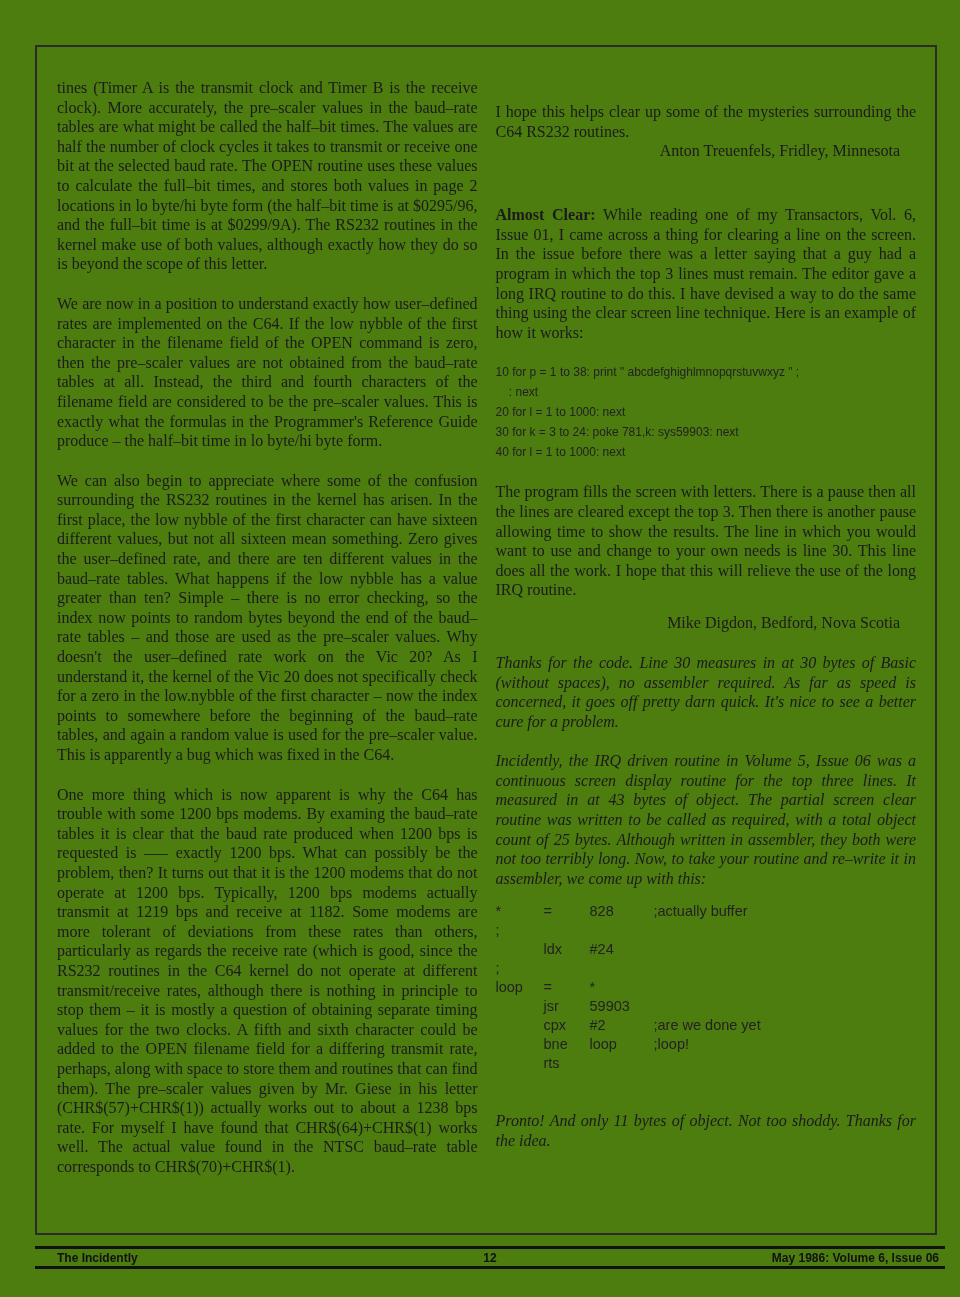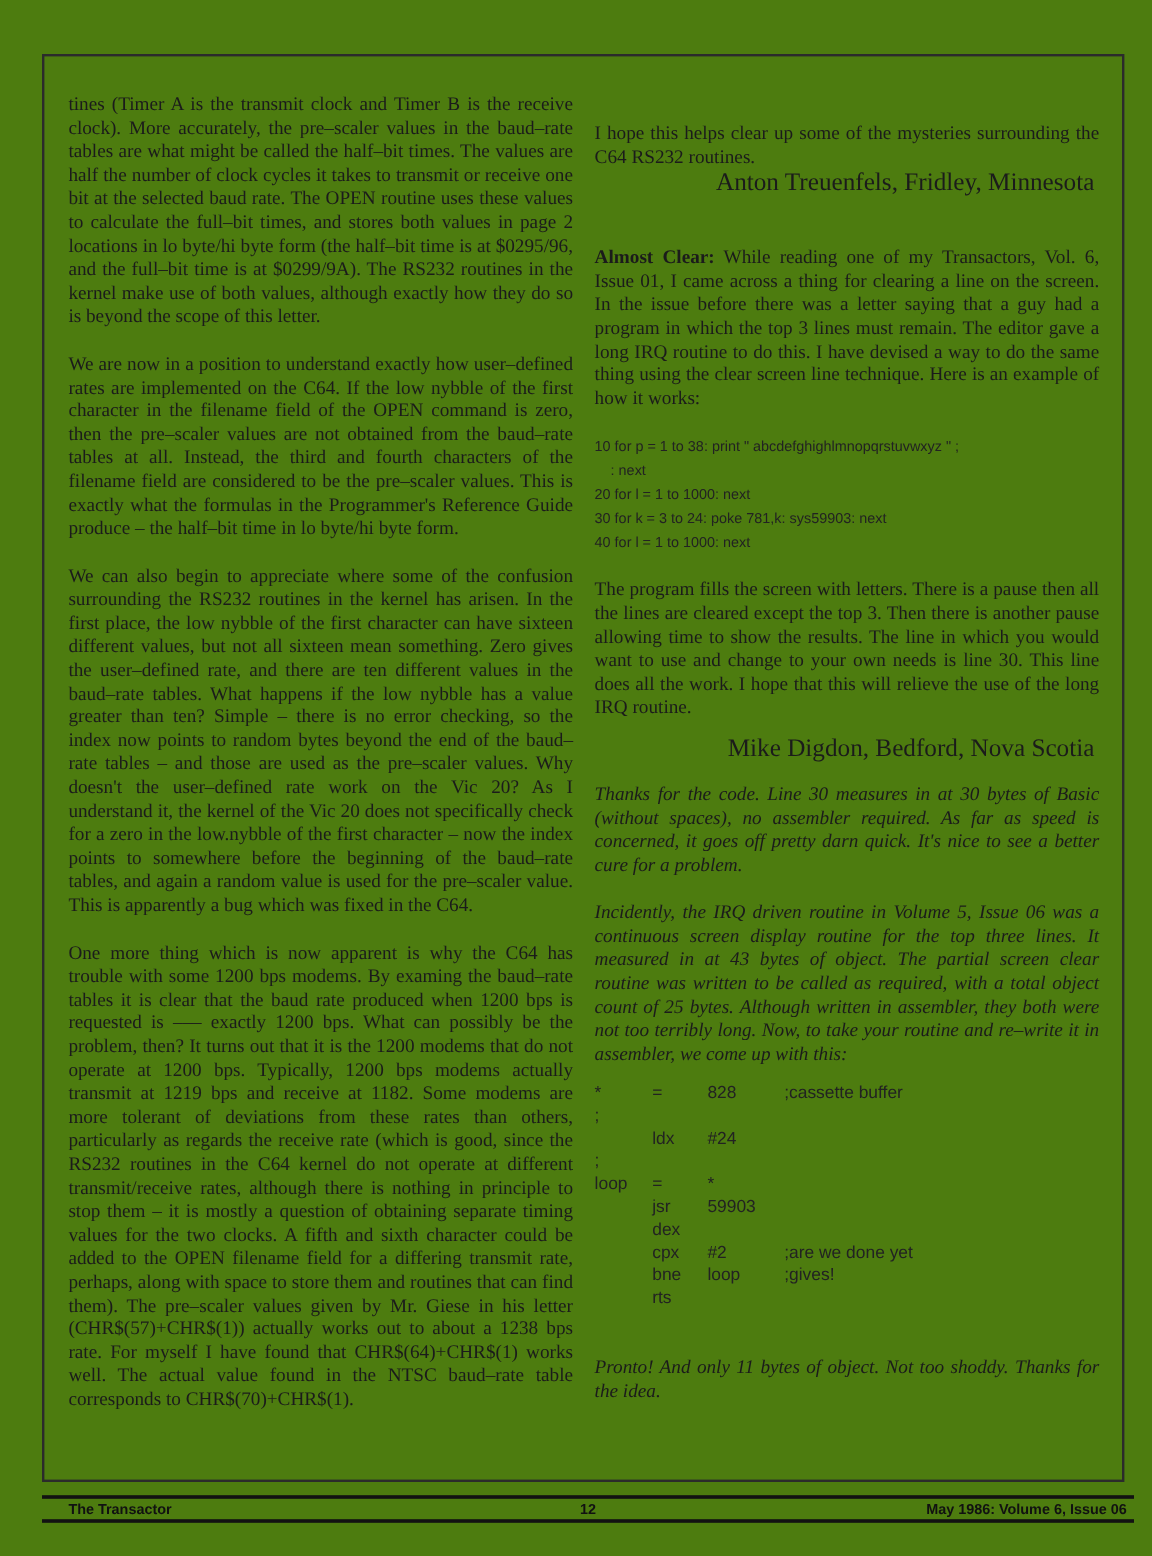--- a/index.html
+++ b/index.html
@@ -37,22 +37,22 @@
   p.body {
     margin: 0 0 20px 0;
     font-size: 16px;
     line-height: 19.6px;
     text-align: justify;
   }
   p.body.last {
     margin-bottom: 16px;
   }
   .signature {
-    margin: 0 4px 0 0;
-    font-size: 21px;
+    margin: 0 16px 0 0;
+    font-size: 16px;
     line-height: 20px;
     text-align: right;
   }
   .italic {
     font-style: italic;
   }
   .lead-bold {
     font-weight: bold;
   }
   .gap-large { height: 44px; }
@@ -137,21 +137,21 @@
         <p class="body italic">Thanks for the code. Line 30 measures in at 30 bytes of Basic (without spaces), no assembler required. As far as speed is concerned, it goes off pretty darn quick. It's nice to see a better cure for a problem.</p>
         <p class="body italic" style="margin-bottom:0;">Incidently, the IRQ driven routine in Volume 5, Issue 06 was a continuous screen display routine for the top three lines. It measured in at 43 bytes of object. The partial screen clear routine was written to be called as required, with a total object count of 25 bytes. Although written in assembler, they both were not too terribly long. Now, to take your routine and re–write it in assembler, we come up with this:</p>
 
         <div class="gap-asm"></div>
 
         <div class="asm">
           <div class="asm-row">
               <span class="asm-label">*</span>
               <span class="asm-op">=</span>
               <span class="asm-operand">828</span>
-              <span class="asm-comment">;cassette buffer</span>
+              <span class="asm-comment">;actually buffer</span>
             </div>
           <div class="asm-row">
               <span class="asm-label">;</span>
               <span class="asm-op"></span>
               <span class="asm-operand"></span>
               <span class="asm-comment"></span>
             </div>
           <div class="asm-row">
               <span class="asm-label"></span>
               <span class="asm-op">ldx</span>
@@ -170,51 +170,45 @@
               <span class="asm-operand">*</span>
               <span class="asm-comment"></span>
             </div>
           <div class="asm-row">
               <span class="asm-label"></span>
               <span class="asm-op">jsr</span>
               <span class="asm-operand">59903</span>
             </div>
           <div class="asm-row">
               <span class="asm-label"></span>
-              <span class="asm-op">dex</span>
-              <span class="asm-operand"></span>
-              <span class="asm-comment"></span>
-            </div>
-          <div class="asm-row">
-              <span class="asm-label"></span>
               <span class="asm-op">cpx</span>
               <span class="asm-operand">#2</span>
               <span class="asm-comment">;are we done yet</span>
             </div>
           <div class="asm-row">
               <span class="asm-label"></span>
               <span class="asm-op">bne</span>
               <span class="asm-operand">loop</span>
-              <span class="asm-comment">;gives!</span>
+              <span class="asm-comment">;loop!</span>
             </div>
           <div class="asm-row">
               <span class="asm-label"></span>
               <span class="asm-op">rts</span>
               <span class="asm-operand"></span>
               <span class="asm-comment"></span>
             </div>
         </div>
 
         <div class="gap-pronto"></div>
 
         <p class="body italic last">Pronto! And only 11 bytes of object. Not too shoddy. Thanks for the idea.</p>
       </div>
 
     </div>
   </div>
 
   <div class="footer-bar">
-    <div class="footer-left">The Transactor</div>
+    <div class="footer-left">The Incidently</div>
     <div class="footer-center">12</div>
     <div class="footer-right">May 1986: Volume 6, Issue 06</div>
   </div>
 
 </div>
 
 </body></html>

